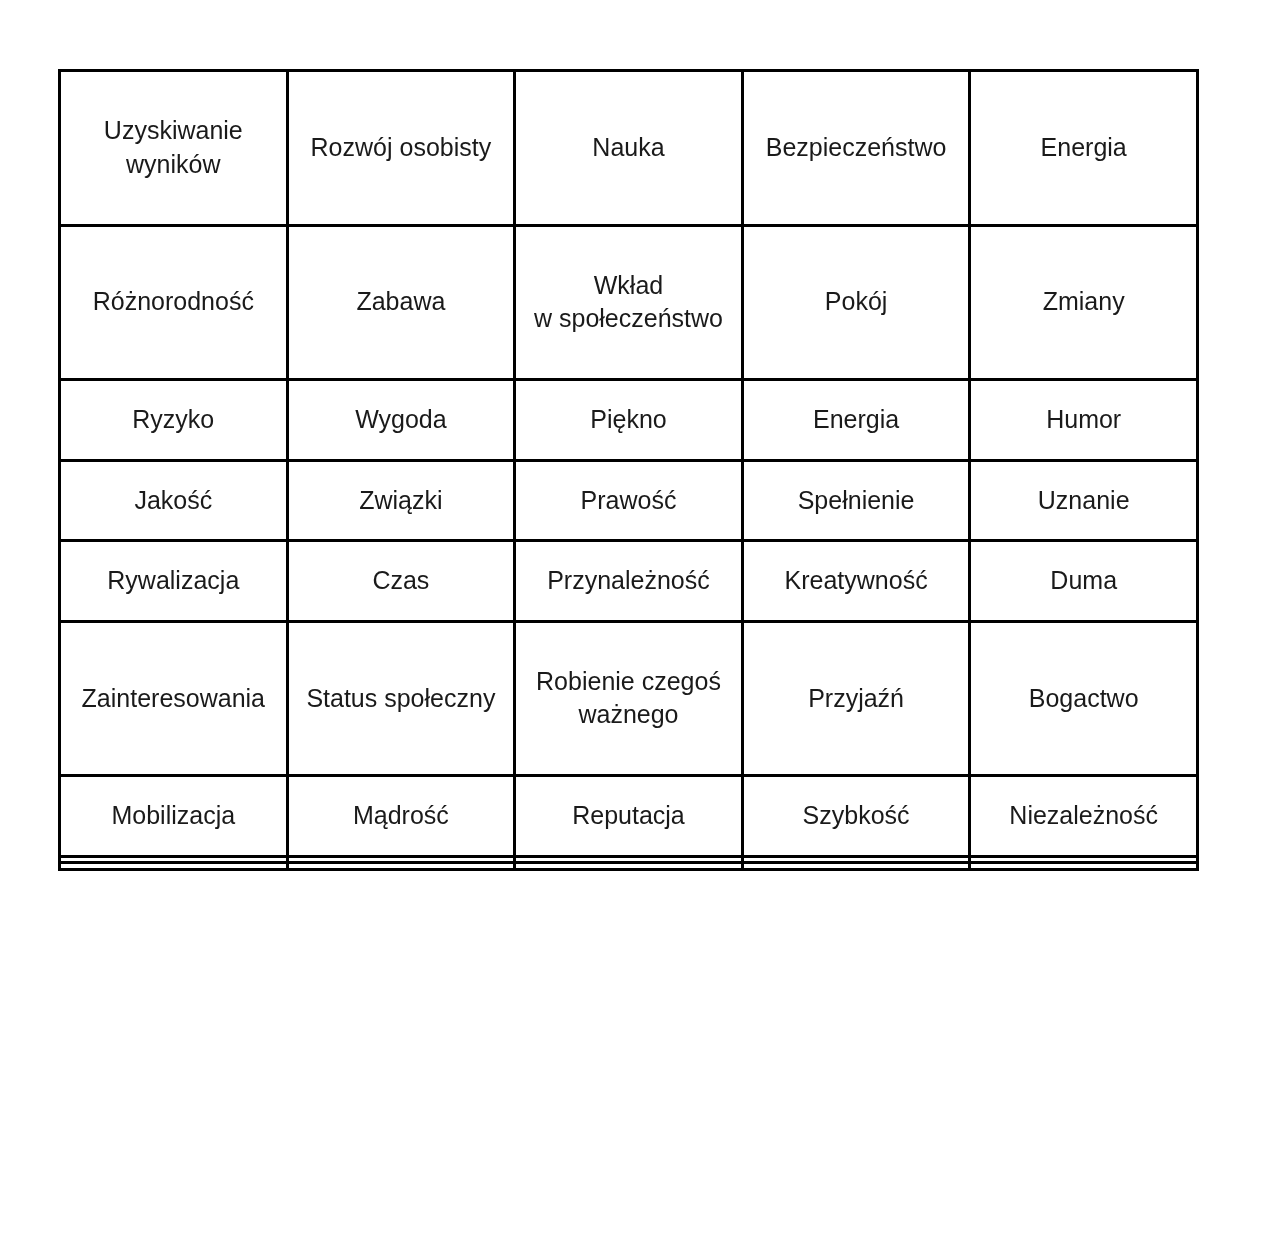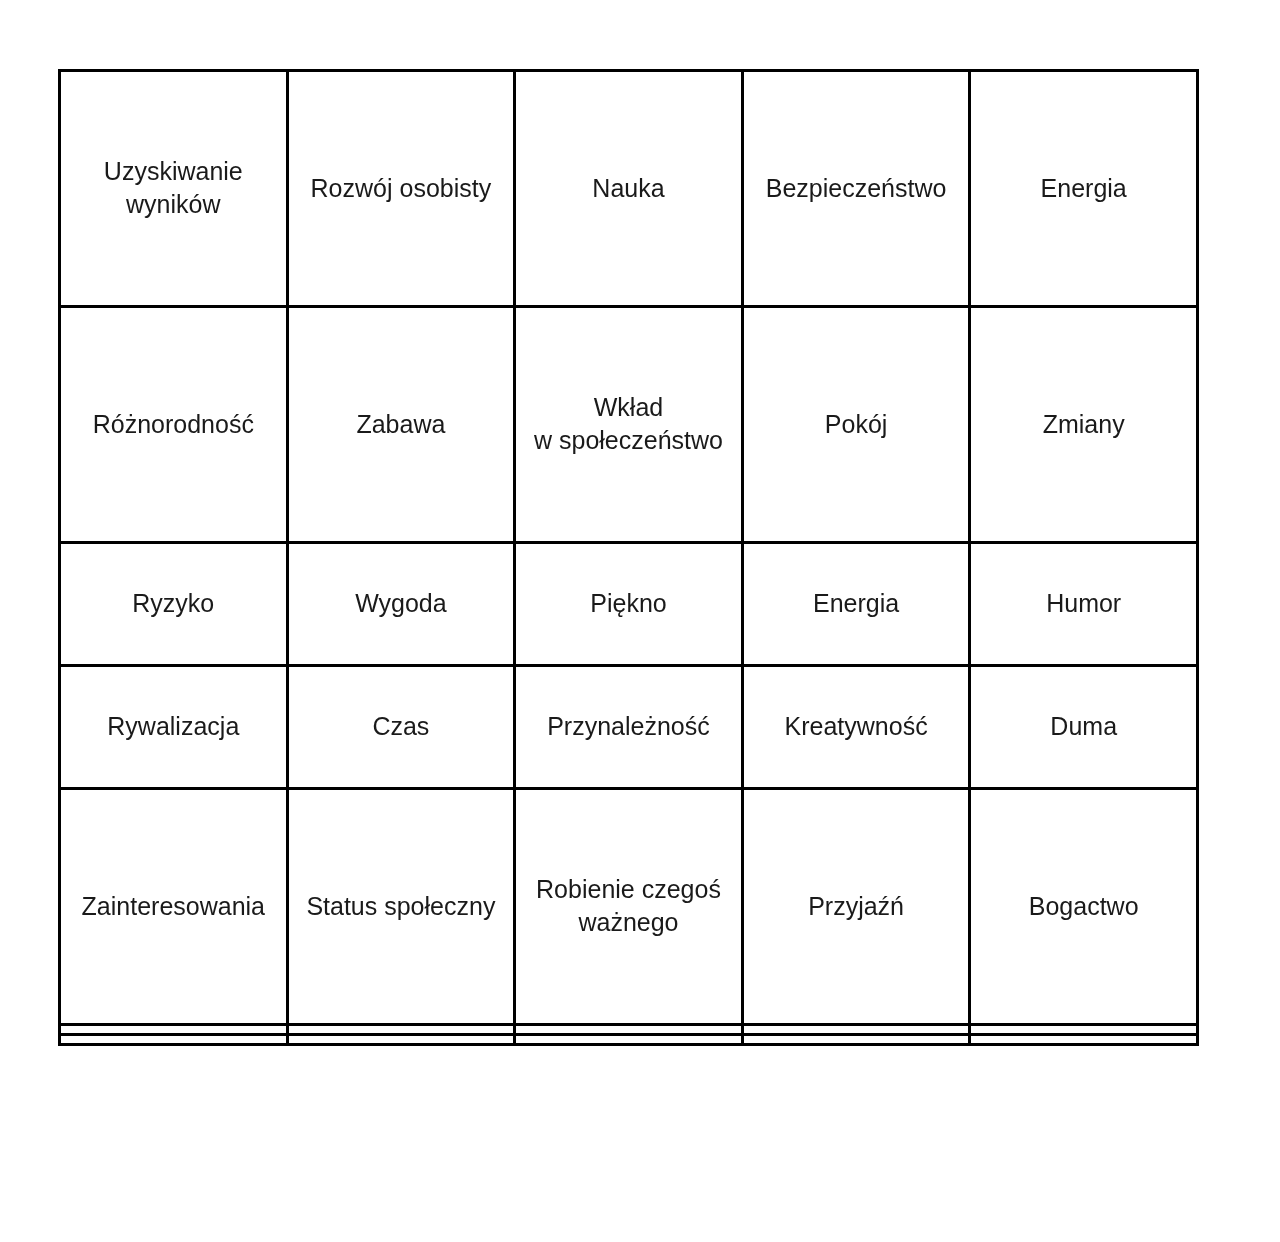--- a/index.html
+++ b/index.html
@@ -17,21 +17,21 @@
     width: 1280px;
     height: 1242px;
     background: #ffffff;
     overflow: hidden;
   }
   table.values-grid {
     position: absolute;
     left: 58px;
     top: 69px;
     width: 1141px;
-    height: 977px;
+    height: 802px;
     border-collapse: collapse;
     table-layout: fixed;
   }
   table.values-grid td {
     border: 3px solid #000000;
     background: #ffffff;
     text-align: center;
     vertical-align: middle;
     font-size: 25px;
     line-height: 1.35;
@@ -64,33 +64,47 @@
           <td>Zmiany</td>
         </tr>
         <tr>
           <td>Ryzyko</td>
           <td>Wygoda</td>
           <td>Piękno</td>
           <td>Energia</td>
           <td>Humor</td>
         </tr>
         <tr>
+          <td>Jakość</td>
+          <td>Związki</td>
+          <td>Prawość</td>
+          <td>Spełnienie</td>
+          <td>Uznanie</td>
+        </tr>
+        <tr>
           <td>Rywalizacja</td>
           <td>Czas</td>
           <td>Przynależność</td>
           <td>Kreatywność</td>
           <td>Duma</td>
         </tr>
         <tr>
           <td>Zainteresowania</td>
           <td>Status społeczny</td>
           <td>Robienie czegoś
 ważnego</td>
           <td>Przyjaźń</td>
           <td>Bogactwo</td>
+        </tr>
+        <tr>
+          <td>Mobilizacja</td>
+          <td>Mądrość</td>
+          <td>Reputacja</td>
+          <td>Szybkość</td>
+          <td>Niezależność</td>
         </tr>
         <tr>
           <td></td>
           <td></td>
           <td></td>
           <td></td>
           <td></td>
         </tr>
         <tr>
           <td></td>

